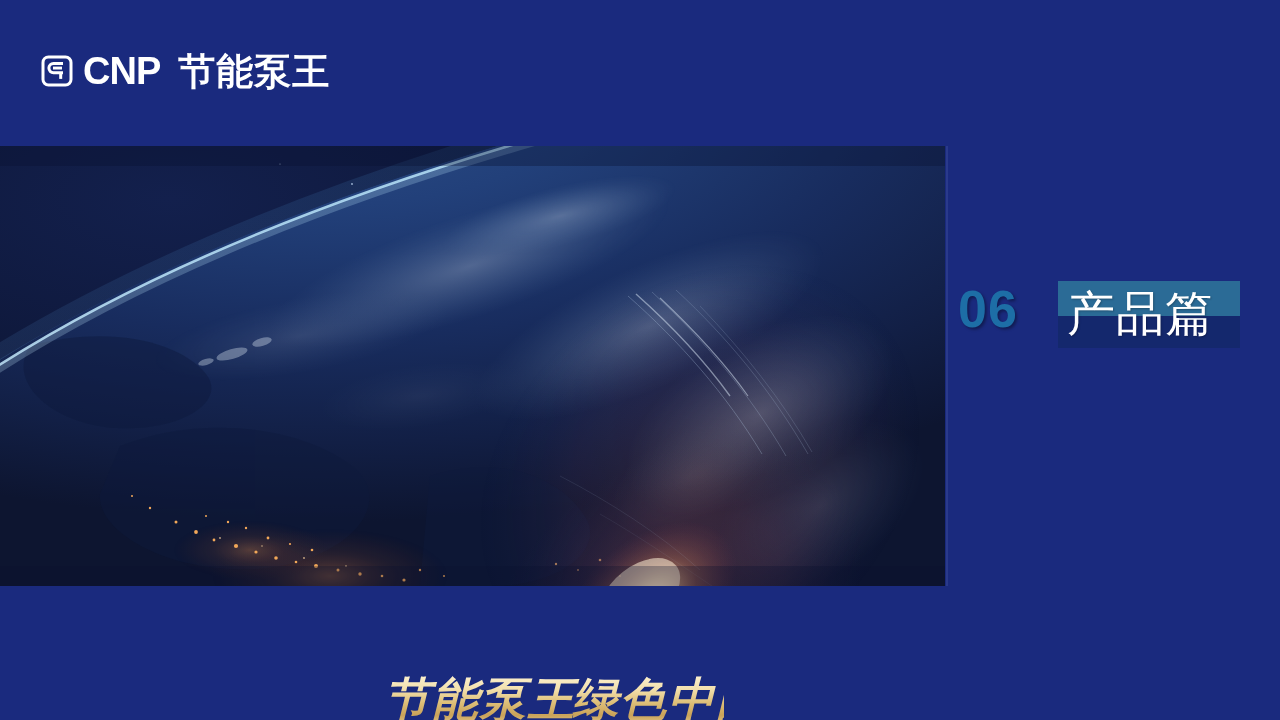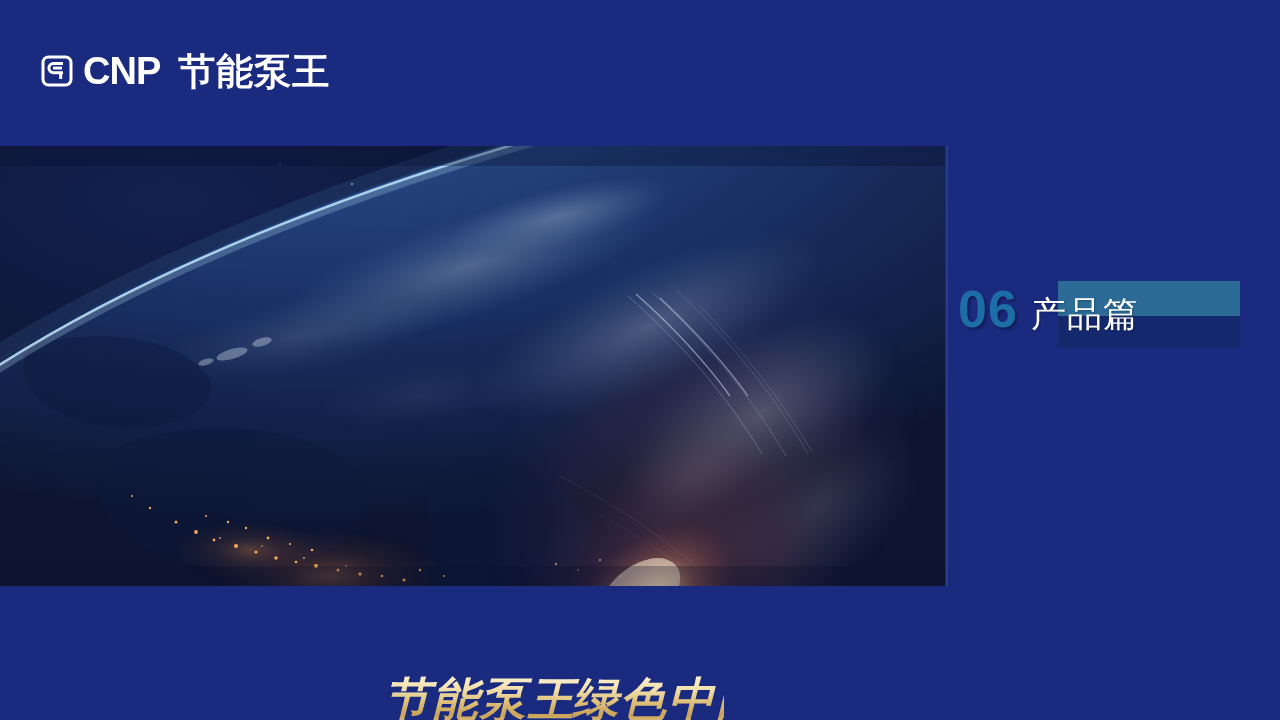--- a/index.html
+++ b/index.html
@@ -44,22 +44,22 @@
     position:absolute; left:958px; top:283px;
     font-size:52px; font-weight:bold; color:#1d6ea6;
     line-height:1; letter-spacing:1px;
     text-shadow:2px 2px 3px rgba(0,0,0,0.35);
   }
   .title-box {
     position:absolute; left:1058px; top:281px; width:182px; height:67px;
     background:linear-gradient(to bottom,#2b6b96 0%,#2b6b96 52%,#14286d 52%,#14286d 100%);
   }
   .section-title {
-    position:absolute; left:1031px; top:282px; width:180px;
-    font-size:35px; color:#ffffff; line-height:64px;
+    position:absolute; left:1067px; top:282px; width:180px;
+    font-size:48px; color:#ffffff; line-height:64px;
     letter-spacing:1px; white-space:nowrap;
     font-family:"Liberation Sans","DejaVu Sans",sans-serif;
     text-shadow:1px 1px 2px rgba(0,0,0,0.25);
   }
 
   
   .footer-slogan {
     position:absolute; left:0; top:668px; width:1108px;
     text-align:center; line-height:1;
   }

